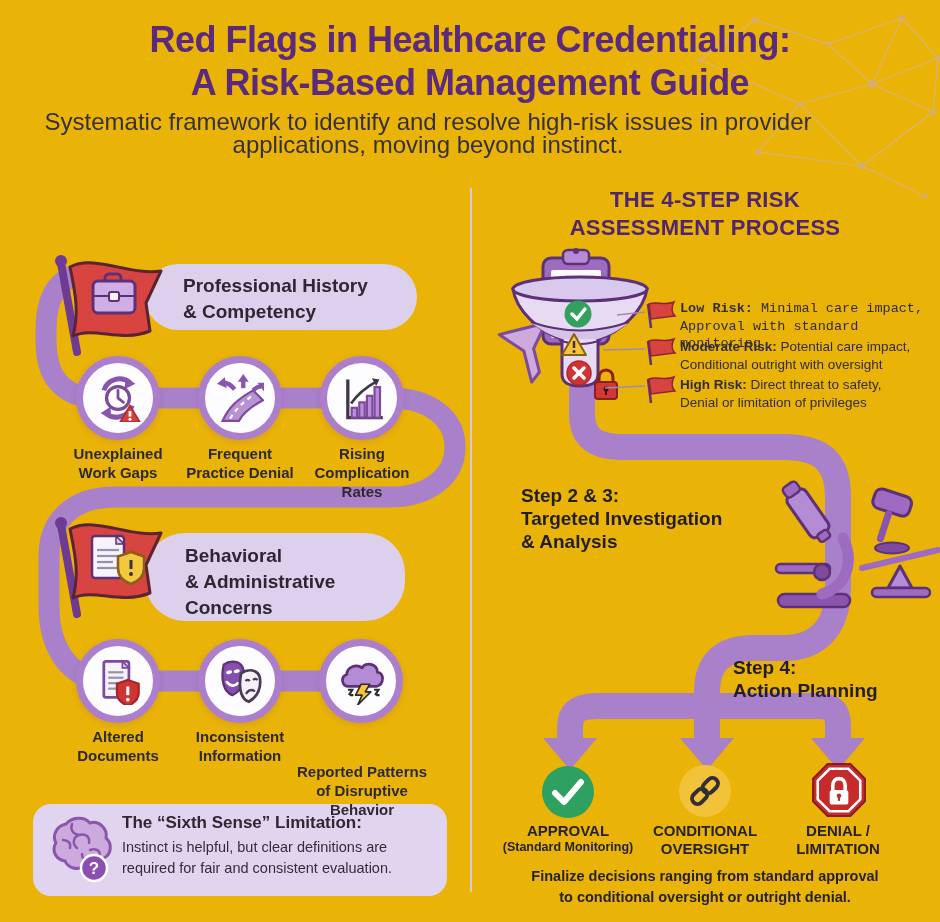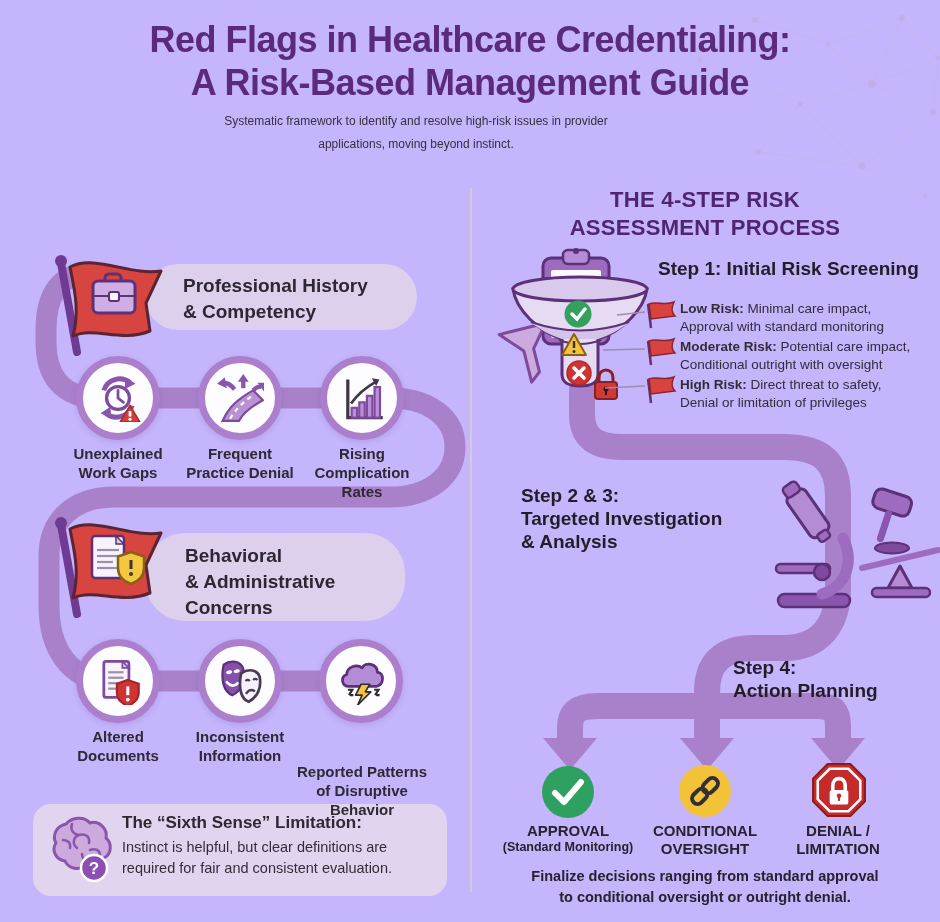--- a/index.html
+++ b/index.html
@@ -1,22 +1,22 @@
 <!DOCTYPE html>
 <html><head>
 <meta charset="utf-8">
 <style>
   html,body{margin:0;padding:0;}
   body{font-family:"Liberation Sans","DejaVu Sans",sans-serif;background:#e7e2ea;}
-  #page{position:relative;width:940px;height:922px;background:#c4b5fd;overflow:hidden;}
+  #page{position:relative;width:940px;height:922px;background:#eab308;overflow:hidden;}
   .abs{position:absolute;}
   .pre{white-space:pre-line;}
   .ctr{text-align:center;}
   #title{top:18px;left:0;width:940px;font-size:36px;line-height:43px;font-weight:bold;color:#5b2a7d;letter-spacing:-0.5px;}
-  #subtitle{top:110px;left:0;width:832px;font-size:12px;line-height:23px;color:#36303c;}
+  #subtitle{top:110px;left:0;width:832px;font-size:24px;line-height:23px;color:#36303c;padding-left:12px;}
   .col-head{top:186px;width:420px;font-size:22px;line-height:28px;font-weight:bold;color:#4f2570;letter-spacing:.3px;}
   #left-head{left:30px;}
   #right-head{left:495px;}
   #divider{left:470px;top:188px;width:2px;height:704px;background:#d4cbd8;}
   .pill{background:#ddd0ed;border-radius:40px;z-index:2;}
   .pill-text{font-weight:bold;color:#2c2733;font-size:19px;line-height:26px;z-index:4;}
   .node{width:84px;height:84px;border-radius:50%;background:#fdfcfe;border:7px solid #ac7fcd;box-sizing:border-box;display:flex;align-items:center;justify-content:center;z-index:3;box-shadow:0 2px 6px rgba(90,50,120,.15);}
   .node-label{font-weight:bold;font-size:15px;line-height:19px;color:#2e2933;z-index:4;}
   #note-box{left:33px;top:804px;width:414px;height:92px;border-radius:18px;background:#e1d4ef;z-index:2;}
   #note-title{left:122px;top:813px;width:320px;font-weight:bold;font-size:17px;color:#2d2833;z-index:4;}
@@ -208,21 +208,20 @@
   <svg class="abs" style="left:46px;top:810px;z-index:3;" width="72" height="76" viewBox="0 0 72 76">
     <path d="M20 14 C10 16 6 26 10 33 C5 40 10 50 19 51 C22 58 32 61 38 56 C46 61 56 56 58 48 C66 44 66 33 60 28 C62 18 52 10 44 13 C38 6 26 7 20 14 Z" fill="#cdaade" stroke="#8a55ad" stroke-width="3" stroke-linejoin="round"></path>
     <path d="M26 14 C24 20 27 24 33 25 M33 25 C27 27 26 34 31 38 M33 25 C40 23 44 27 43 33 M17 30 C22 30 25 33 24 38 M44 40 C49 38 54 40 54 45 M36 44 C36 49 40 52 45 51" fill="none" stroke="#8a55ad" stroke-width="2.5" stroke-linecap="round"></path>
     <circle cx="48" cy="58" r="13" fill="#8a4fb0" stroke="#fff" stroke-width="2.5"></circle>
     <text x="48" y="64" text-anchor="middle" font-size="17" font-weight="bold" fill="#fff" font-family="Liberation Sans, sans-serif">?</text>
   </svg>
   <div id="note-title" class="abs">The “Sixth Sense” Limitation:</div>
   <div id="note-body" class="abs pre">Instinct is helpful, but clear definitions are
 required for fair and consistent evaluation.</div>
 
-  <div id="step1-title" class="abs step-title">Step 1: Initial Risk Screening</div>
 
   <svg class="abs" style="left:495px;top:242px;z-index:2;" width="190" height="170" viewBox="0 0 190 170">
     <rect x="48" y="16" width="66" height="86" rx="8" fill="#9d6cc0" stroke="#5d3078" stroke-width="3"></rect>
     <rect x="56" y="28" width="50" height="68" rx="2" fill="#fbf9fd"></rect>
     <rect x="68" y="8" width="26" height="14" rx="5" fill="#b48cd6" stroke="#5d3078" stroke-width="2.5"></rect>
     <circle cx="81" cy="9" r="3" fill="#5d3078"></circle>
     <polyline points="62,42 66,46 73,37" fill="none" stroke="#58a86c" stroke-width="3"></polyline>
     <line x1="78" y1="39" x2="101" y2="39" stroke="#9d8cb5" stroke-width="2.5"></line>
     <line x1="78" y1="45" x2="101" y2="45" stroke="#8a55ad" stroke-width="2.5"></line>
     <polyline points="62,58 66,62 73,53" fill="none" stroke="#9b8fae" stroke-width="3"></polyline>
@@ -266,21 +265,21 @@
         <line x1="153" y1="4" x2="156" y2="28" stroke="#5d3078" stroke-width="2.5"></line>
         <path d="M154 4 C162 1 170 6 179 2 C176 8 176 12 180 16 L156 19 Z" fill="#d84340" stroke="#8c2430" stroke-width="1.5"></path>
       </g>
       <g transform="translate(0,133)">
         <line x1="153" y1="4" x2="156" y2="28" stroke="#5d3078" stroke-width="2.5"></line>
         <path d="M154 4 C162 1 170 6 179 2 C176 8 176 12 180 16 L156 19 Z" fill="#d84340" stroke="#8c2430" stroke-width="1.5"></path>
       </g>
     </g>
   </svg>
 
-  <div class="abs risk-item" style="top:300px;">
+  <div class="abs risk-item" style="top:300px;font-family:Liberation Mono, monospace;">
     <span class="risk-b">Low Risk:</span><span> Minimal care impact,</span>
     <span class="risk-l2">Approval with standard monitoring</span>
   </div>
   <div class="abs risk-item" style="top:338px;">
     <span class="risk-b">Moderate Risk:</span><span> Potential care impact,</span>
     <span class="risk-l2">Conditional outright with oversight</span>
   </div>
   <div class="abs risk-item" style="top:376px;">
     <span class="risk-b">High Risk:</span><span> Direct threat to safety,</span>
     <span class="risk-l2">Denial or limitation of privileges</span>

